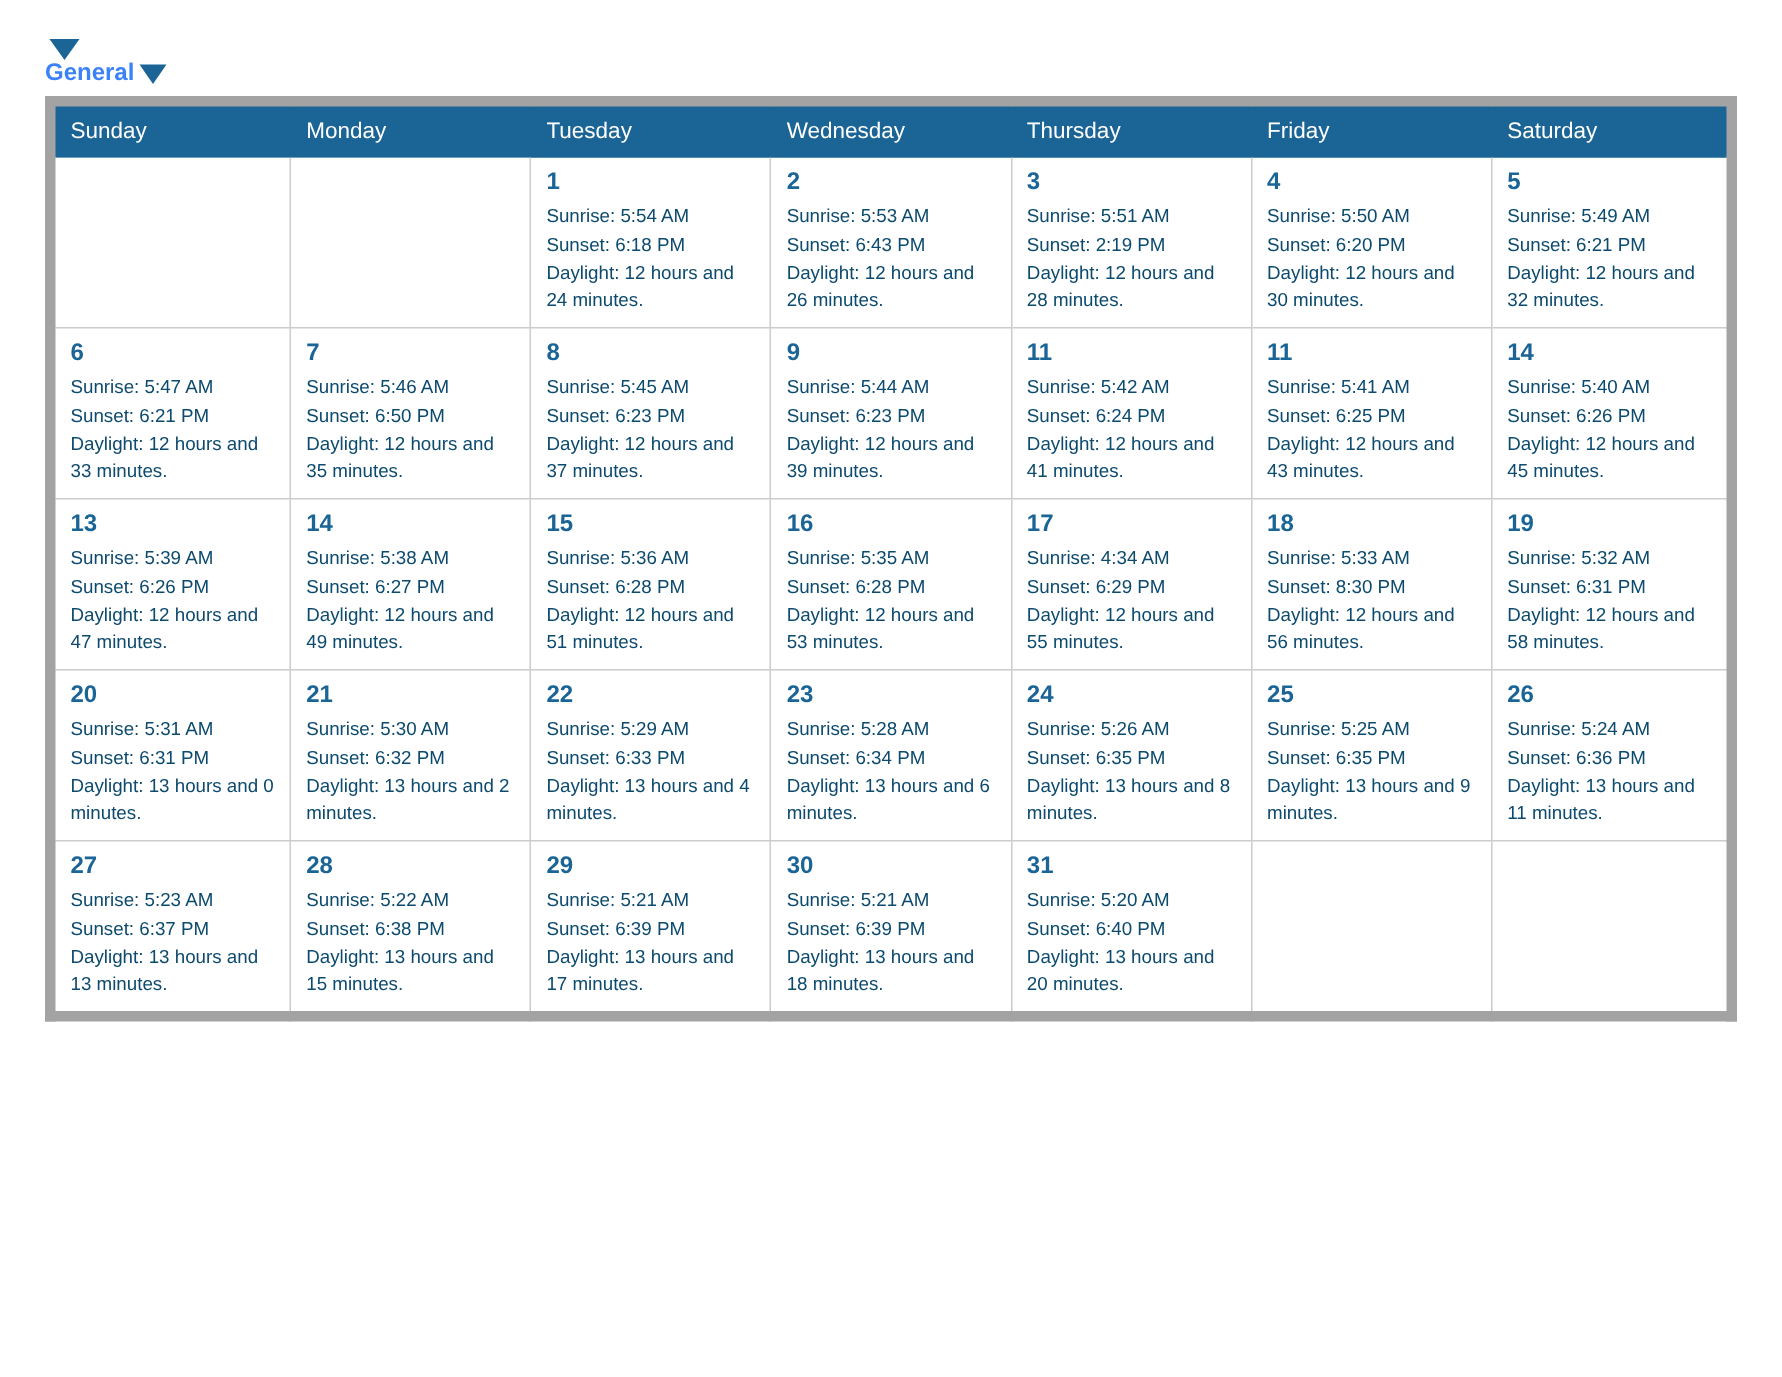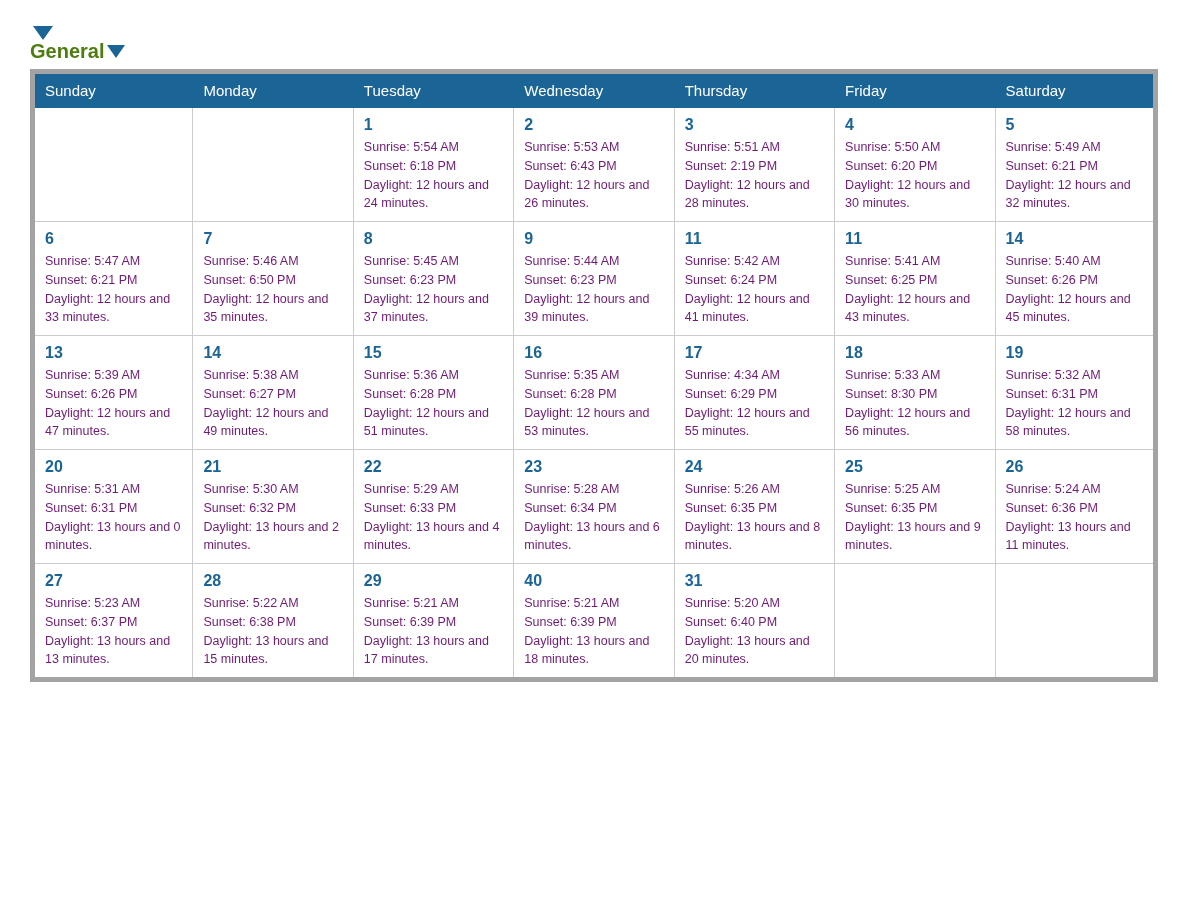--- a/index.html
+++ b/index.html
@@ -47,21 +47,21 @@
       line-height: 1;
     }
     .location {
       font-size: 20px;
       color: #555;
       margin-top: 4px;
     }
     .calendar-table {
       width: 100%;
       border-collapse: collapse;
-      border: 5px solid #a3a3a3;
+      border: 7px solid #a3a3a3;
     }
     .calendar-table th {
       background-color: #1a6496;
       color: #fff;
       padding: 8px 10px;
       font-size: 15px;
       font-weight: normal;
       text-align: left;
       border: 1px solid #1a6496;
     }
@@ -73,42 +73,42 @@
       min-height: 90px;
     }
     .day-number {
       font-size: 16px;
       font-weight: bold;
       color: #1a6496;
       margin-bottom: 4px;
     }
     .day-info {
       font-size: 12.5px;
-      color: #701a75;
+      color: #0c4a6e;
       line-height: 1.5;
     }
     .empty-cell {
       background: #fff;
     }
     tr td {
       height: 105px;
     }
   </style>
 </head>
 <body>
 
 <div class="header">
   <div class="logo">
     <div class="logo-text">
       <span class="logo-general"></span>
       <span class="logo-arrow"></span>
       <br>
     </div>
     <div style="display:flex;align-items:center;margin-top:-6px;">
-      <span style="font-size:20px;font-weight:bold;color:#4d7c0f;">General</span>
+      <span style="font-size:16px;font-weight:bold;color:#3b82f6;">General</span>
       <span style="display:inline-block;width:0;height:0;border-left:9px solid transparent;border-right:9px solid transparent;border-top:13px solid #1a6496;margin:0 2px 0 3px;"></span>
     </div>
     <div style="font-size:22px;font-weight:bold;color:#1a6496;margin-top:-4px;"></div>
   </div>
   <div class="title-block">
     <div class="month-title"></div>
     <div class="location"></div>
   </div>
 </div>
 
@@ -333,21 +333,21 @@
 and 15 minutes.</div>
         </td>
         <td>
           <div class="day-number">29</div>
           <div class="day-info">Sunrise: 5:21 AM
 Sunset: 6:39 PM
 Daylight: 13 hours
 and 17 minutes.</div>
         </td>
         <td>
-          <div class="day-number">40</div>
+          <div class="day-number">30</div>
           <div class="day-info">Sunrise: 5:21 AM
 Sunset: 6:39 PM
 Daylight: 13 hours
 and 18 minutes.</div>
         </td>
         <td>
           <div class="day-number">31</div>
           <div class="day-info">Sunrise: 5:20 AM
 Sunset: 6:40 PM
 Daylight: 13 hours

